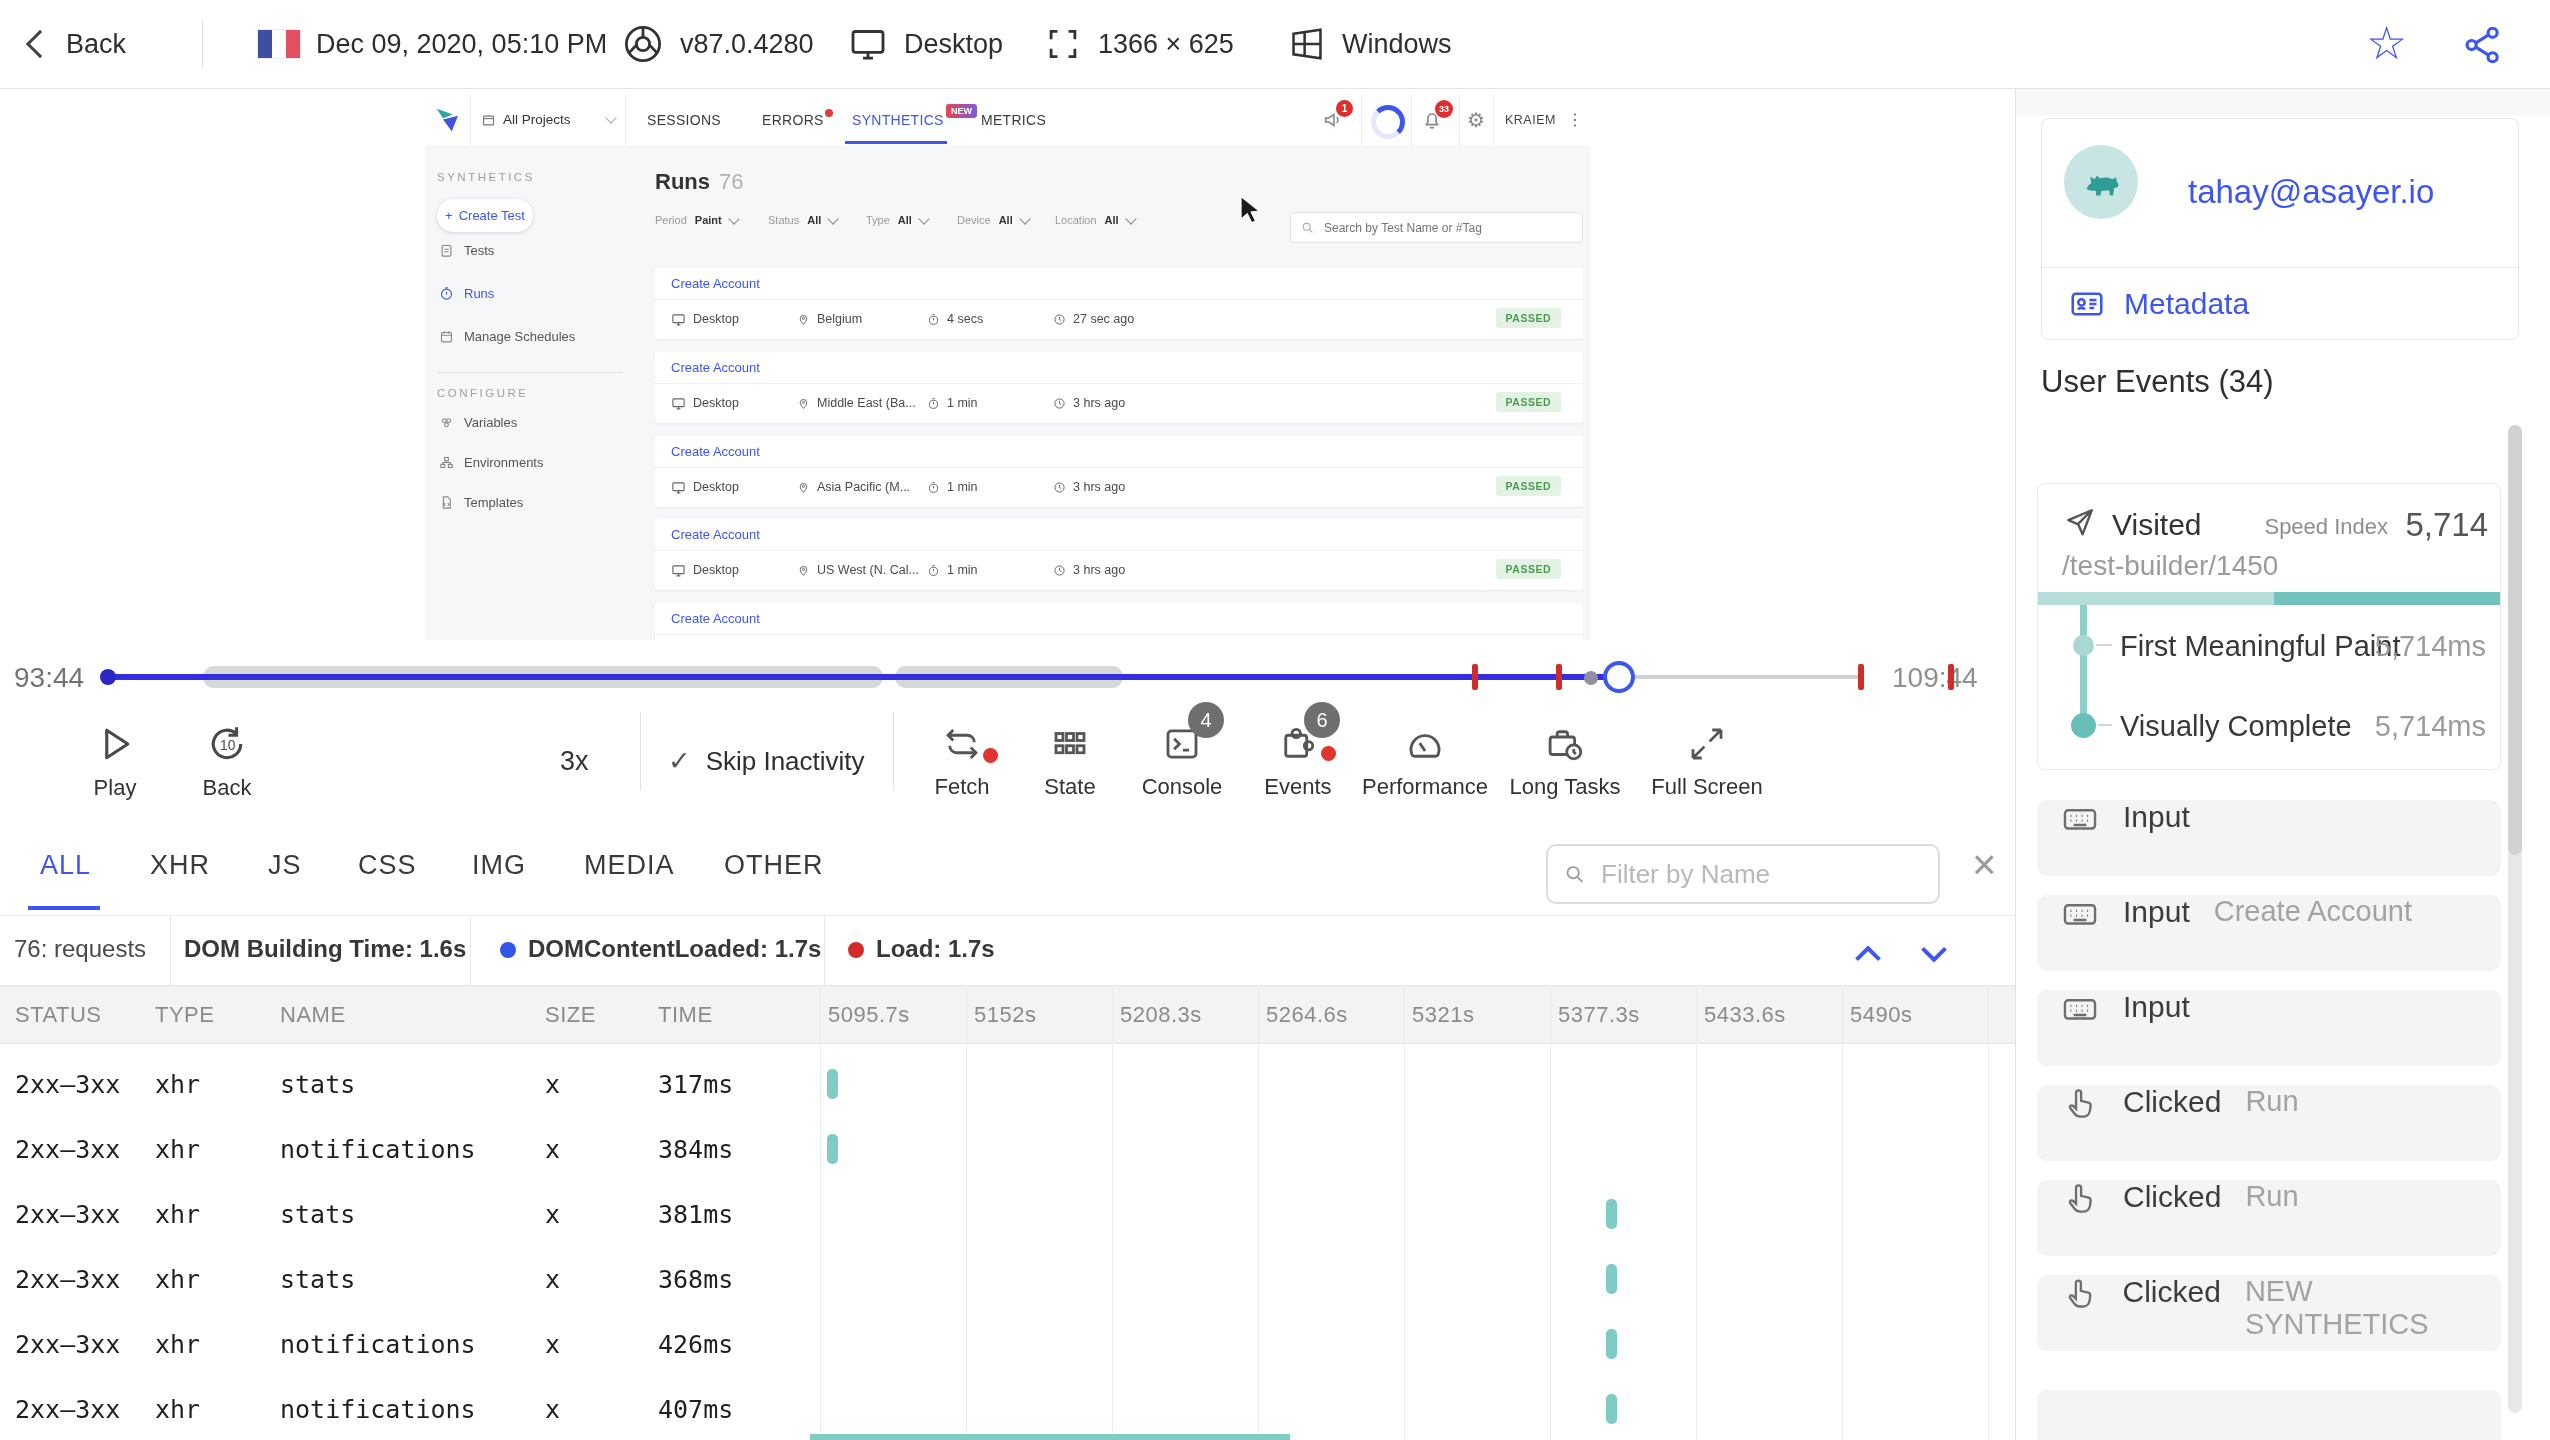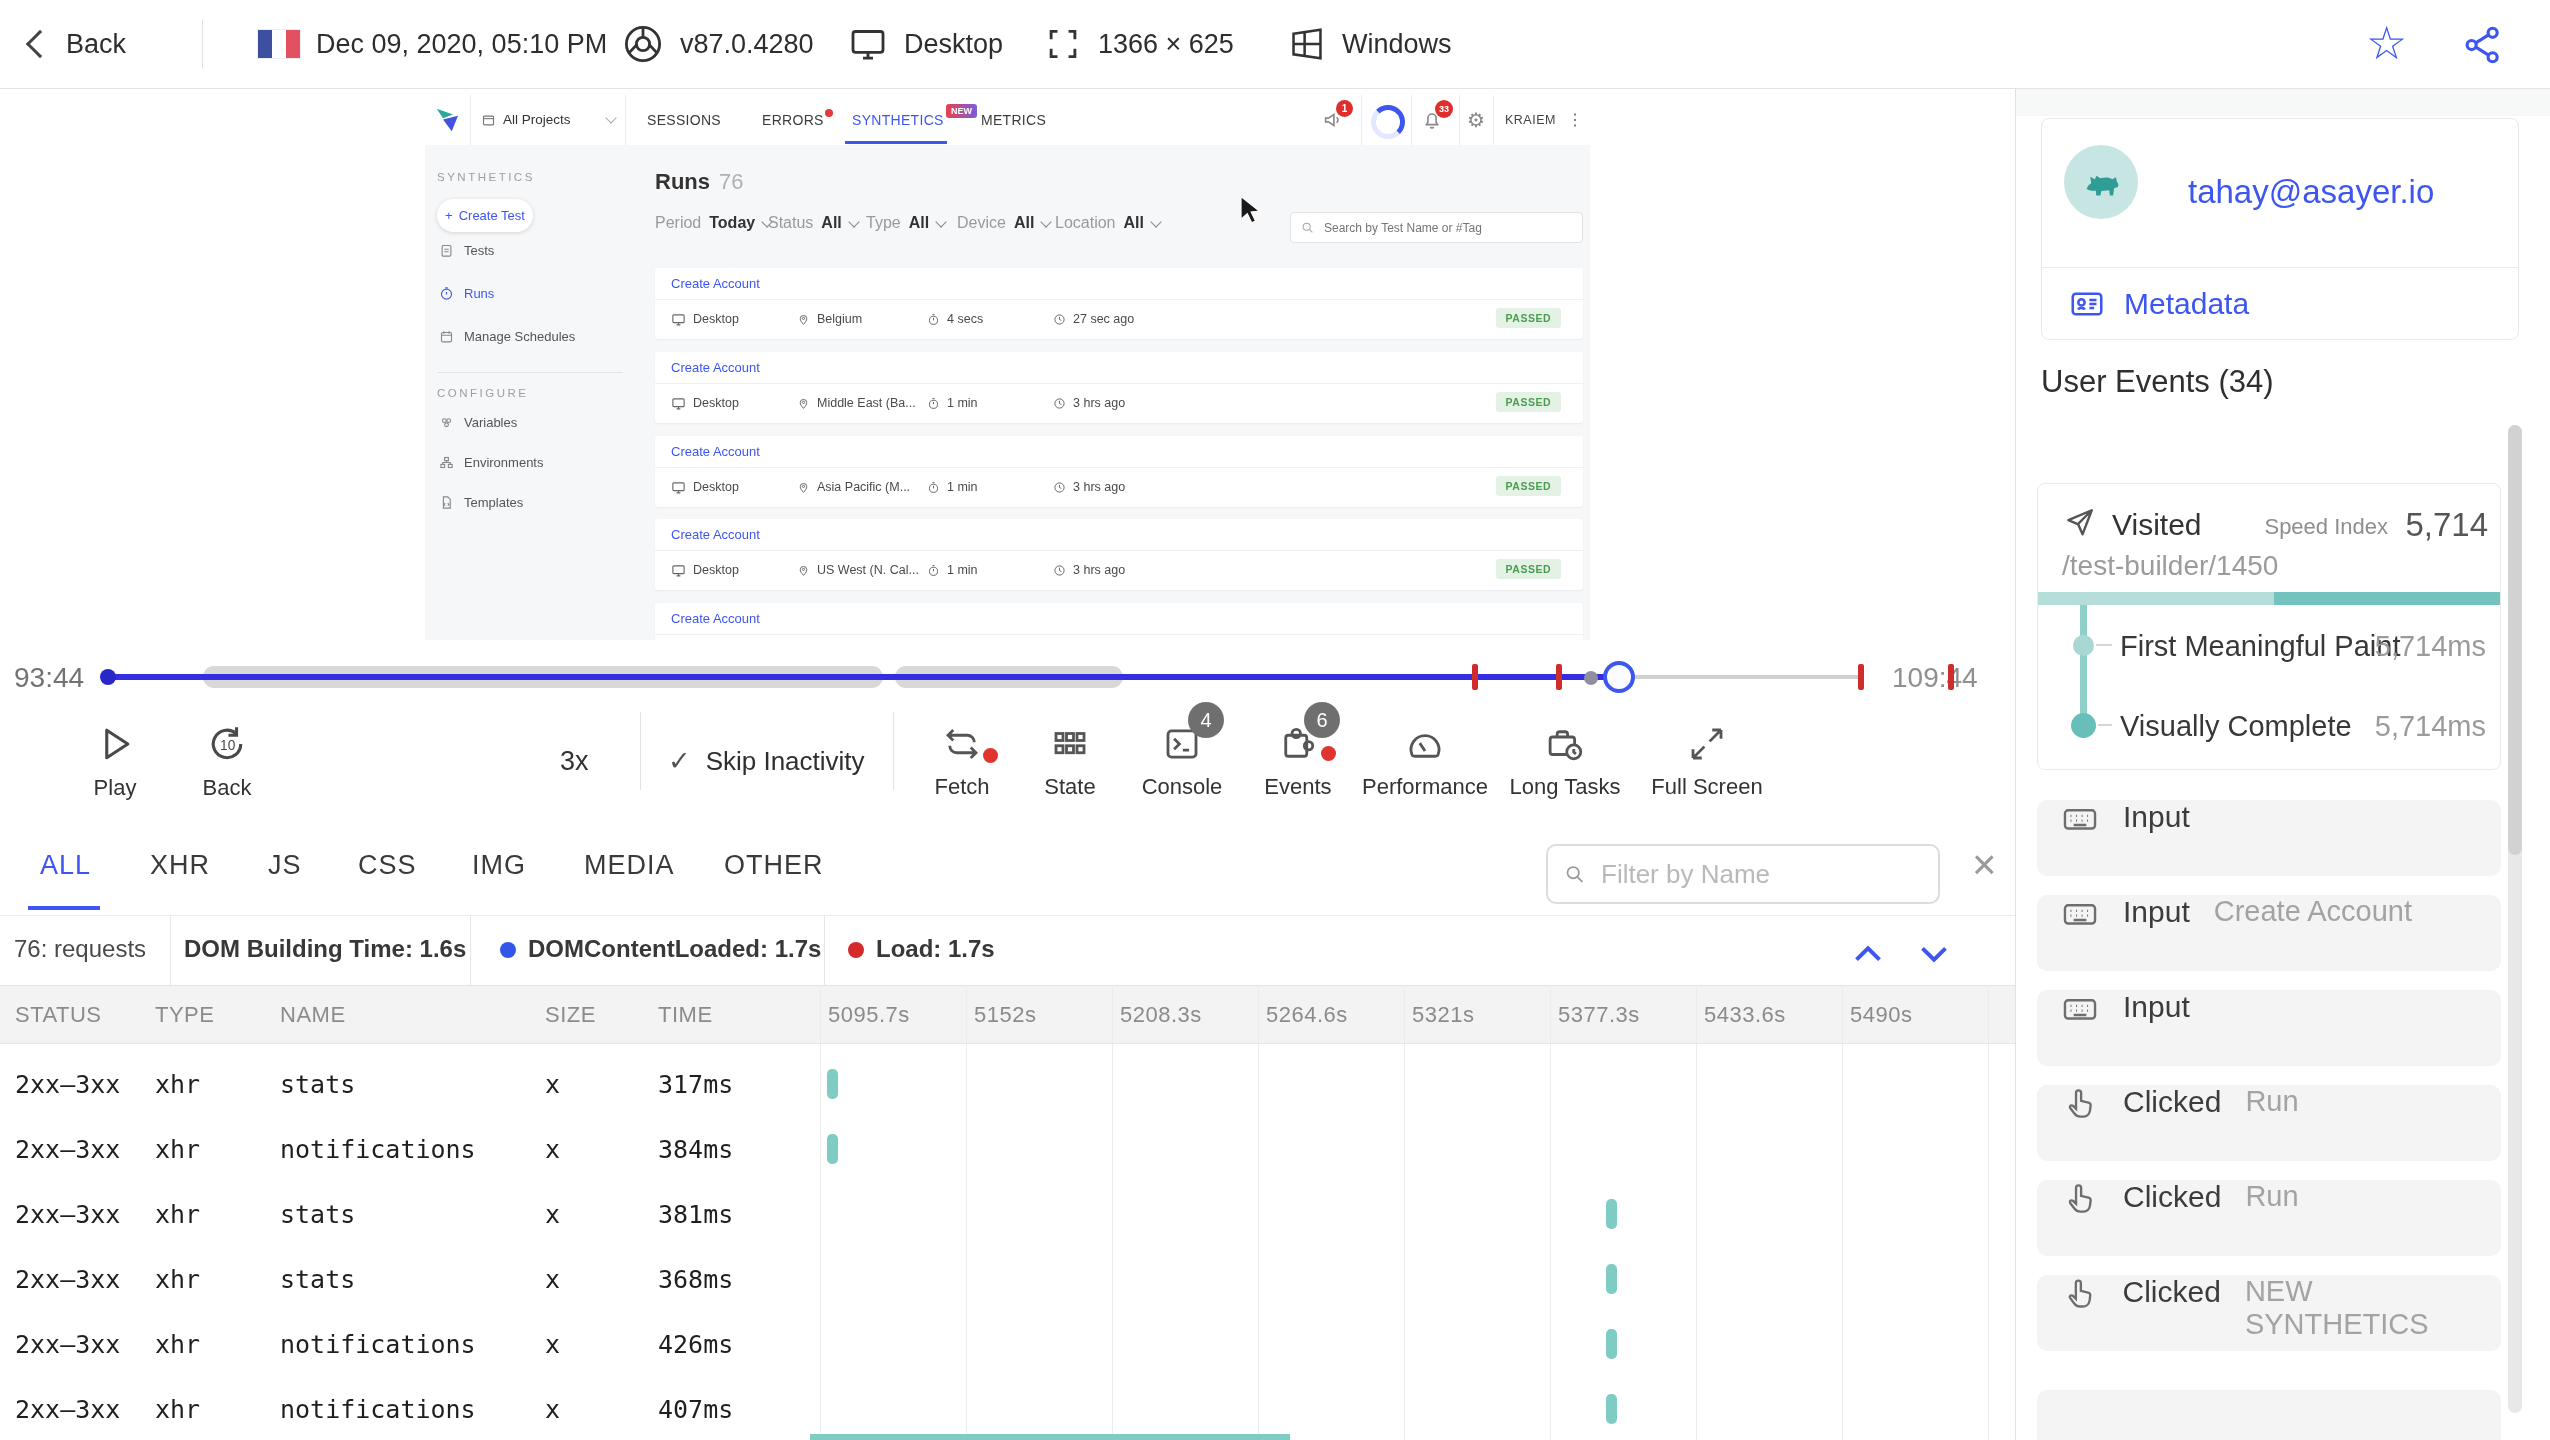--- a/index.html
+++ b/index.html
@@ -24,21 +24,21 @@
   .reddot{position:absolute;width:8px;height:8px;border-radius:50%;background:#e23b3b}
   .new-badge{position:absolute;font-size:9px;font-weight:700;color:#fff;padding:2px 5px;border-radius:3px;
              background:linear-gradient(90deg,#e8434c,#7b5ce0)}
   .nav-badge{position:absolute;background:#e02d2d;color:#fff;border-radius:50%;display:flex;align-items:center;justify-content:center;font-weight:700}
   .spinner{position:absolute;width:24px;height:24px;border-radius:50%;border:5px solid #e3e7ff;border-top-color:#3d56f0;border-right-color:#3d56f0}
   .sb-label{position:absolute;font-size:11.5px;color:#9aa0a6;letter-spacing:2.5px}
   .sb-item{position:absolute;display:flex;align-items:flex-start;gap:10px;font-size:13px;color:#555}
   .pill{position:absolute;display:flex;align-items:center;justify-content:center;gap:6px;background:#fff;border-radius:17px;
         box-shadow:0 1px 4px rgba(0,0,0,.15);color:#3d56f0;font-size:13px}
   .chv{width:7px;height:7px;border-right:1.6px solid #888;border-bottom:1.6px solid #888;transform:rotate(45deg);margin-top:-3px}
-  .fgroup{position:absolute;display:flex;align-items:center;gap:8px;font-size:16px}
+  .fgroup{position:absolute;display:flex;align-items:center;gap:8px;font-size:11px}
   .fgroup .lab{color:#9a9a9a}.fgroup .val{color:#333;font-weight:700}
   .rcard{position:absolute;left:230px;width:928px;height:71px;background:#fff;border-radius:3px;box-shadow:0 1px 2px rgba(0,0,0,.05)}
   .rc-title{position:absolute;left:16px;top:8px;font-size:13px;color:#3d56f0}
   .rc-divider{position:absolute;left:0;top:31px;width:928px;height:1px;background:#f0f0f0}
   .rc-cell{position:absolute;top:31px;height:40px;display:flex;align-items:center;gap:7px;font-size:12.5px;color:#4a4a4a}
   .rc-badge{position:absolute;right:22px;top:40px;font-size:10.5px;font-weight:700;letter-spacing:.5px;color:#4a9d4f;
             background:#e3f2e4;padding:4px 10px;border-radius:3px}
   
   .player{position:absolute;left:0;top:640px;width:2015px;height:182px;background:#fff;border-bottom:1px solid #e5e5e5}
   .tl-time{position:absolute;top:22px;font-size:28px;color:#737373}
@@ -223,21 +223,21 @@
             <path d="M10 13l-2 2 2 2M14 13l2 2-2 2"></path>
           </svg>
         <span>Templates</span>
       </div>
 
       <span class="a" style="left:230px;top:74px;font-size:22px;font-weight:600;color:#333">Runs</span>
       <span class="a" style="left:294px;top:74px;font-size:22px;color:#b0b0b0">76</span>
 
       <div class="fgroup" style="left:230px;top:119px">
         <span class="lab">Period</span>
-        <span class="val">Today</span>
+        <span class="val">Paint</span>
           <span class="chv"></span>
       </div>
       <div class="fgroup" style="left:343px;top:119px">
         <span class="lab">Status</span>
         <span class="val">All</span>
           <span class="chv"></span>
       </div>
       <div class="fgroup" style="left:441px;top:119px">
         <span class="lab">Type</span>
         <span class="val">All</span>

